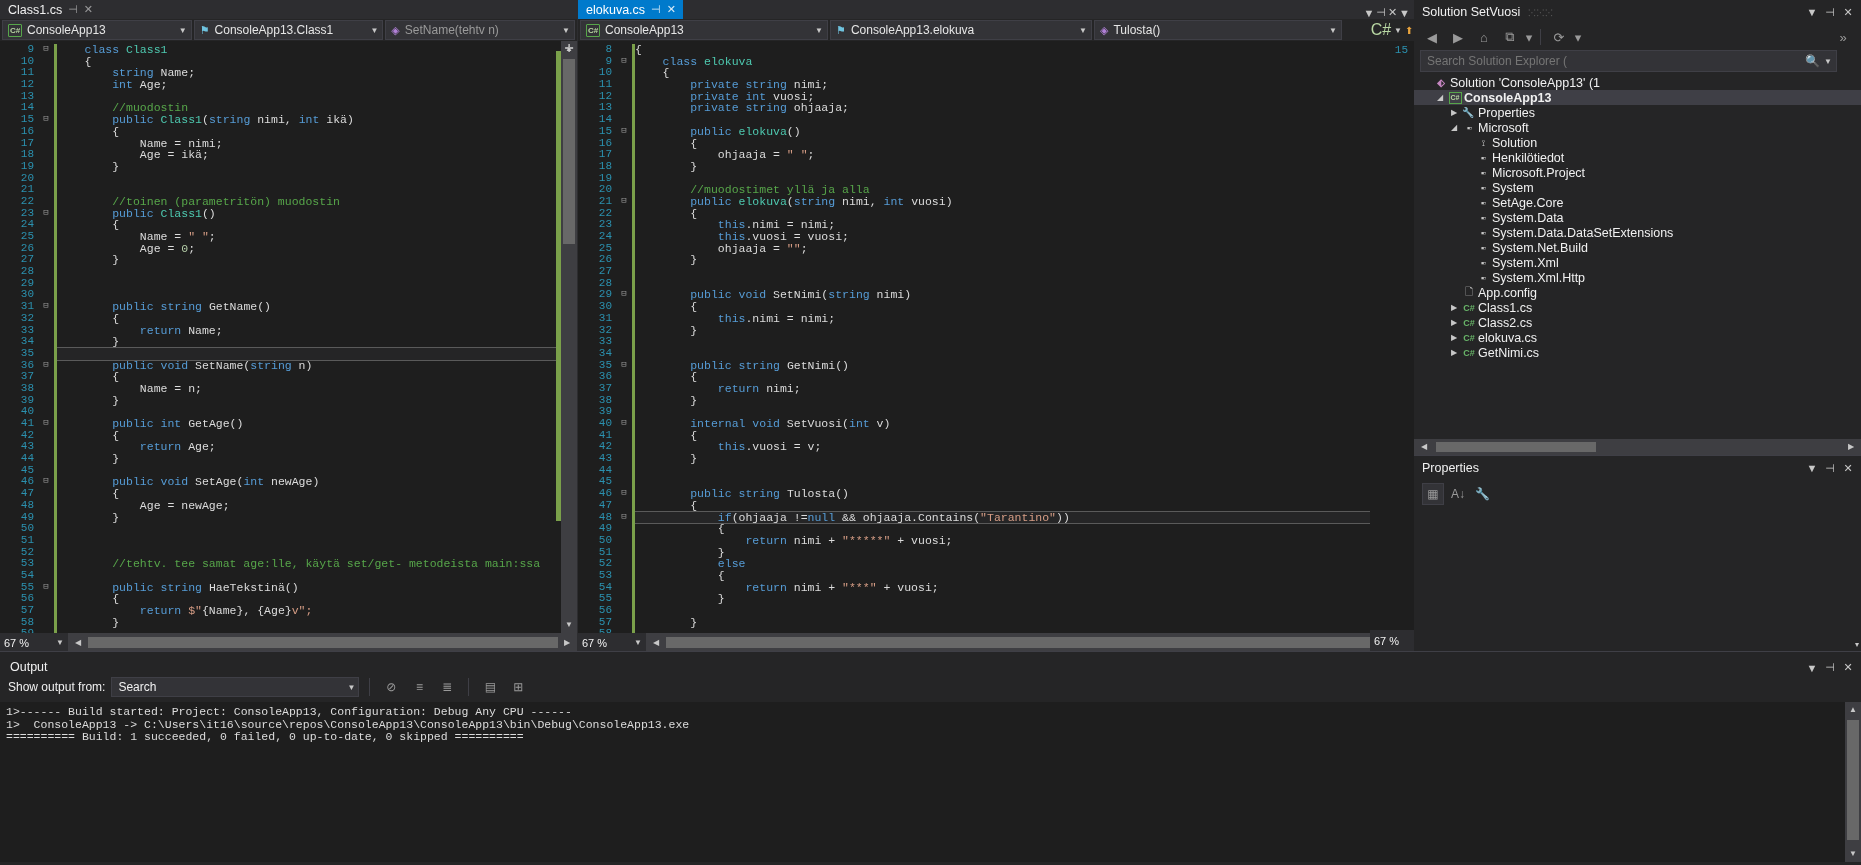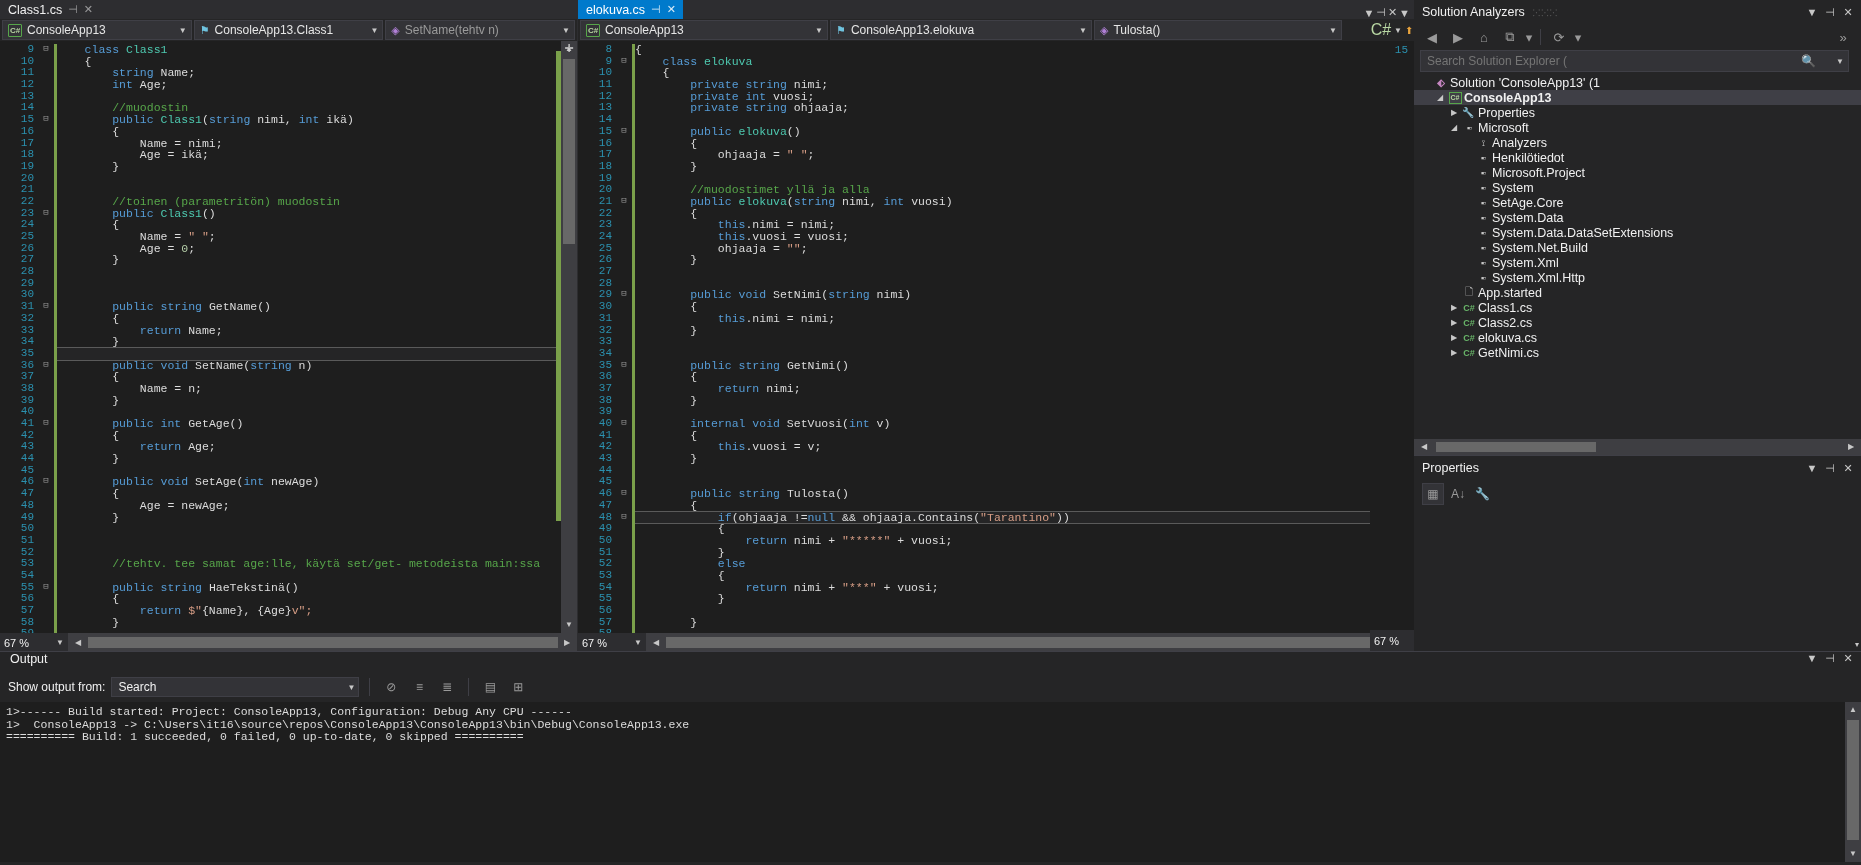--- a/index.html
+++ b/index.html
@@ -111,22 +111,22 @@
   .se{ position:absolute; left:1414px; top:0; width:447px; height:455px; background:#252526; }
   .se-head{ height:24px; display:flex; align-items:center; padding:0 4px 0 8px; font-size:12.5px; }
   .se-head .title{ color:#f1f1f1; }
   .se-head .dots{ color:#656565; letter-spacing:1px; font-size:9px; margin-left:8px;}
   .se-head .sp{ flex:1 }
   .se-head .hbtn{ width:18px; text-align:center; color:#c8c8c8; font-size:11px; cursor:pointer;}
   .se-tools{ height:26px; display:flex; align-items:center; gap:2px; padding:0 6px; }
   .se-tools .tb{ width:24px; height:22px; display:flex; align-items:center; justify-content:center;
                  color:#9a9a9a; font-size:13px; cursor:pointer;}
   .se-tools .sep{ width:1px; height:16px; background:#3f3f46; margin:0 4px;}
-  .se-search{ height:22px; margin:0 12px 3px 6px; background:#333337; border:1px solid #3f3f46;
-              display:flex; align-items:center; padding:0 2px 0 6px;gap:16px; }
+  .se-search{ height:22px; margin:0 24px 3px 6px; background:#333337; border:1px solid #3f3f46;
+              display:flex; align-items:center; padding:0 2px 0 6px; }
   .se-search input{
     flex:1; background:transparent; border:0; outline:0; color:#9a9a9a; font-size:12px;
     font-family:"Liberation Sans",sans-serif;
   }
   .se-search .mag{ color:#2f8de0; font-size:12px; width:18px; text-align:center;}
   .se-search .cv{ color:#c8c8c8; font-size:8px; width:12px; text-align:center;}
   .se-tree{ position:relative; height:355px; overflow:hidden; font-size:12.5px; }
   .tr{ height:15px; display:flex; align-items:center; white-space:nowrap; cursor:pointer; }
   .tr.selected{ background:#3f3f46; }
   .tr .exp{ width:12px; text-align:center; color:#c8c8c8; font-size:8px; }
@@ -153,21 +153,21 @@
   .props-head .sp{ flex:1 }
   .props-head .hbtn{ width:18px; text-align:center; color:#c8c8c8; font-size:11px;}
   .props-tools{ height:28px; display:flex; align-items:center; gap:3px; padding:0 8px; }
   .props-tools .tb{ width:22px; height:22px; display:flex; align-items:center; justify-content:center;
         color:#9a9a9a; font-size:12px; border:1px solid transparent; }
   .props-tools .tb.on{ border-color:#3f3f46; background:#333337; }
 
   
   .output{ position:absolute; left:0; top:651px; width:1861px; height:214px; background:#252526;
            border-top:1px solid #3f3f46;}
-  .out-head{ height:22px; display:flex; align-items:flex-start; padding:0 4px 0 10px; font-size:12.5px;}
+  .out-head{ height:22px; display:flex; align-items:flex-end; padding:0 4px 0 10px; font-size:12.5px;}
   .out-head .sp{ flex:1 }
   .out-head .hbtn{ width:18px; text-align:center; color:#c8c8c8; font-size:11px;}
   .out-tools{ height:26px; display:flex; align-items:center; gap:6px; padding:0 8px; }
   .out-tools .lbl{ font-size:12px; color:#f1f1f1; }
   .out-combo{ width:248px; height:20px; background:#333337; border:1px solid #3f3f46;
       display:flex; align-items:center; padding:0 3px 0 6px; font-size:12px; color:#f1f1f1;}
   .out-combo .cv{ margin-left:auto; color:#c8c8c8; font-size:8px;}
   .out-tools .sep{ width:1px; height:18px; background:#3f3f46; margin:0 4px;}
   .out-tools .tb{ width:22px; height:20px; display:flex; align-items:center; justify-content:center;
        color:#9a9a9a; font-size:12px; }
@@ -627,21 +627,21 @@
       <span class="badge" style="border-color:#57a64a;color:#b8d7a3;">C#</span>
       <span class="caret" style="color:#c8c8c8;font-size:8px;">▼</span>
       <span style="color:#e8a33d;font-size:10px;">⬆</span>
     </div>
     <div style="background:#1e1e1e;height:591px;color:#2b91af;font-size:11px;font-family:'Liberation Mono',monospace;text-align:right;padding:3px 6px 0 0;">15</div>
   </div>
   <div style="position:absolute;left:1370px;top:630px;width:44px;height:21px;background:#2d2d30;font-size:11px;color:#f1f1f1;display:flex;align-items:center;padding-left:4px;">67 %</div>
 
   <div class="se">
     <div class="se-head">
-      <span class="title">Solution Analyzers</span>
+      <span class="title">Solution SetVuosi</span>
       <span class="dots">⁙⁙⁙</span>
       <span class="sp"></span>
       <span class="hbtn">▼</span>
       <span class="hbtn">⊣</span>
       <span class="hbtn">✕</span>
     </div>
     <div class="se-tools">
       <span class="tb">◀</span>
       <span class="tb">▶</span>
       <span class="tb">⌂</span>
@@ -675,21 +675,21 @@
           <span class="lbl">Properties</span>
         </div>
         <div class="tr" style="padding-left:34px">
           <span class="exp">◢</span>
           <span class="ico"><span class="ic-ref">▪▫</span></span>
           <span class="lbl">Microsoft</span>
         </div>
         <div class="tr" style="padding-left:48px">
           <span class="exp"></span>
           <span class="ico"><span class="ic-ref">⟟</span></span>
-          <span class="lbl">Analyzers</span>
+          <span class="lbl">Solution</span>
         </div>
         <div class="tr" style="padding-left:48px">
           <span class="exp"></span>
           <span class="ico"><span class="ic-ref">▪▫</span></span>
           <span class="lbl">Henkilötiedot</span>
         </div>
         <div class="tr" style="padding-left:48px">
           <span class="exp"></span>
           <span class="ico"><span class="ic-ref">▪▫</span></span>
           <span class="lbl">Microsoft.Project</span>
@@ -725,21 +725,21 @@
           <span class="lbl">System.Xml</span>
         </div>
         <div class="tr" style="padding-left:48px">
           <span class="exp"></span>
           <span class="ico"><span class="ic-ref">▪▫</span></span>
           <span class="lbl">System.Xml.Http</span>
         </div>
         <div class="tr" style="padding-left:34px">
           <span class="exp"></span>
           <span class="ico"><span class="ic-cfg">🗋</span></span>
-          <span class="lbl">App.started</span>
+          <span class="lbl">App.config</span>
         </div>
         <div class="tr" style="padding-left:34px">
           <span class="exp">▶</span>
           <span class="ico"><span class="ic-cs">C#</span></span>
           <span class="lbl">Class1.cs</span>
         </div>
         <div class="tr" style="padding-left:34px">
           <span class="exp">▶</span>
           <span class="ico"><span class="ic-cs">C#</span></span>
           <span class="lbl">Class2.cs</span>

